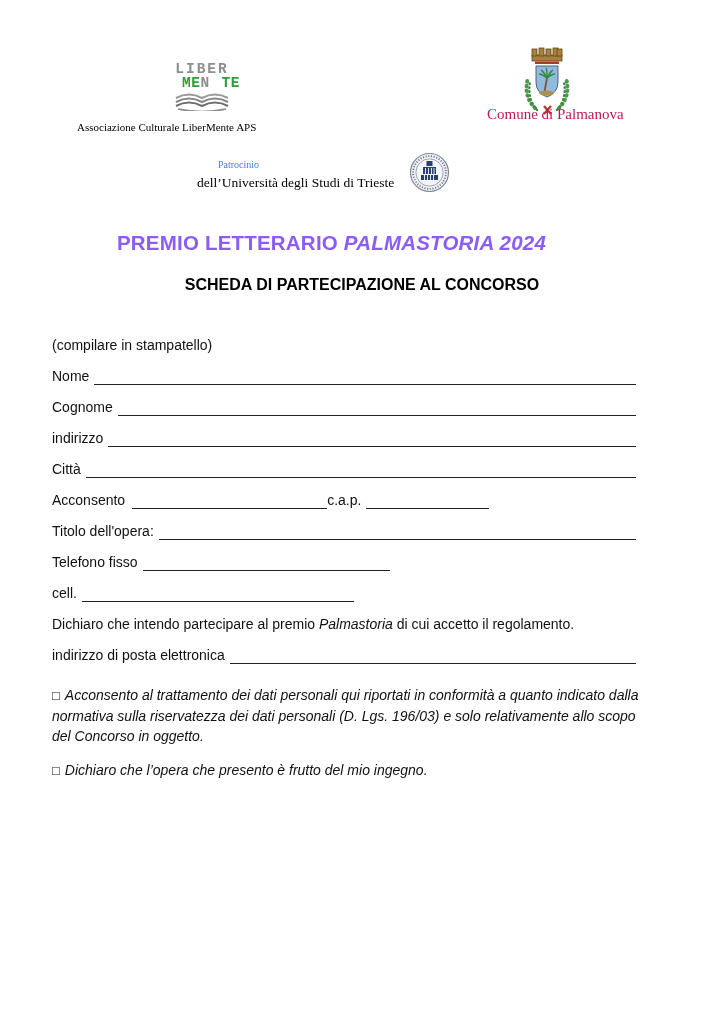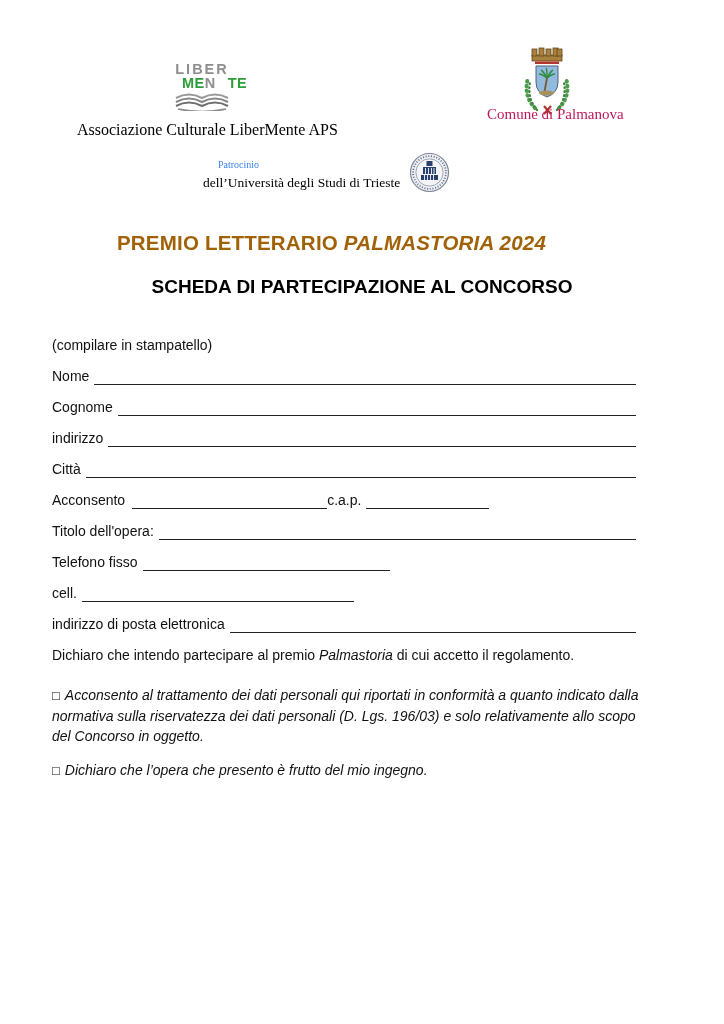--- a/index.html
+++ b/index.html
@@ -9,44 +9,44 @@
     background: #ffffff;
     font-family: "Liberation Sans", sans-serif;
     color: #111;
     position: relative;
     overflow: hidden;
   }
   .abs { position: absolute; }
   .serif { font-family: "Liberation Serif", serif; }
 
   
-  #lm-logo { left: 170px; top: 62px; width: 64px; text-align: center; line-height: 14px; }
+  #lm-logo { left: 170px; top: 62px; width: 64px; text-align: center; line-height: 14px; font-family: Liberation Mono, monospace; }
   .lm-top   { font-weight: 700; font-size: 14.5px; letter-spacing: 2px; color: #8e8e8e; }
   .lm-bot   { font-weight: 700; font-size: 14.5px; letter-spacing: 0.5px; }
   .lm-green { color: #2e9e38; margin-left: 12px; }
   .lm-gray  { color: #8e8e8e; }
   #lm-book  { margin-top: 1px; }
 
-  #assoc-caption  { left: 77px;  top: 121px; font-size: 16px; color: #000; }
+  #assoc-caption  { left: 77px;  top: 121px; font-size: 11px; color: #000; }
   #comune-caption { left: 487px; top: 106px; font-size: 15px; color: #be185d; }
   #arms { left: 515px; top: 44px; }
 
   #patrocinio-line1 { left: 218px; top: 159px; font-size: 10px; color: #3b82f6; }
-  #patrocinio-line2 { left: 203px; top: 175px; font-size: 13.5px; color: #000; }
+  #patrocinio-line2 { left: 197px; top: 175px; font-size: 13.5px; color: #000; }
   #seal { left: 409px; top: 152px; }
 
   
   #title {
     left: 0; top: 231px; width: 663px; text-align: center;
-    font-size: 20.5px; font-weight: 700; color: #a16207; letter-spacing: 0.2px;
+    font-size: 20.5px; font-weight: 700; color: #8b5cf6; letter-spacing: 0.2px;
   }
   #title .ital { font-style: italic; }
   #subtitle {
     left: 0; top: 276px; width: 724px; text-align: center;
-    font-size: 19px; font-weight: 700; color: #000;
+    font-size: 16px; font-weight: 700; color: #000;
   }
 
   
   #form { left: 52px; top: 323px; width: 584px; font-size: 14px; }
   .row { height: 31px; display: flex; align-items: flex-end; white-space: nowrap; }
   .row .lbl { line-height: 17px; }
   .ln { border-bottom: 1.4px solid #222; height: 4px; margin-left: 5px; }
   .ln.fill  { flex: 1 1 auto; }
   .ln.w195  { width: 195px; }
   .ln.w123  { width: 123px; }
@@ -191,26 +191,26 @@
       <span class="lbl">Telefono fisso</span>
       <span class="ln w247"></span>
     </div>
 
     <div class="row">
       <span class="lbl">cell.</span>
       <span class="ln w272"></span>
     </div>
 
     <div class="row">
+      <span class="lbl"><span>Dichiaro che intendo partecipare al premio </span><i>Palmastoria</i><span> di cui accetto il regolamento.</span></span>
+    </div>
+
+    <div class="row">
       <span class="lbl">indirizzo di posta elettronica</span>
       <span class="ln fill"></span>
-    </div>
-
-    <div class="row">
-      <span class="lbl"><span>Dichiaro che intendo partecipare al premio </span><i>Palmastoria</i><span> di cui accetto il regolamento.</span></span>
     </div>
 
     <div class="para" id="para1">
       <span class="box">□</span><span>Acconsento al trattamento dei dati personali qui riportati in conformità a quanto indicato dalla normativa sulla riservatezza dei dati personali (D. Lgs. 196/03) e solo relativamente allo scopo del Concorso in oggetto.</span>
     </div>
 
     <div class="para" id="para2">
       <span class="box">□</span><span>Dichiaro che l’opera che presento è frutto del mio ingegno.</span>
     </div>
 

